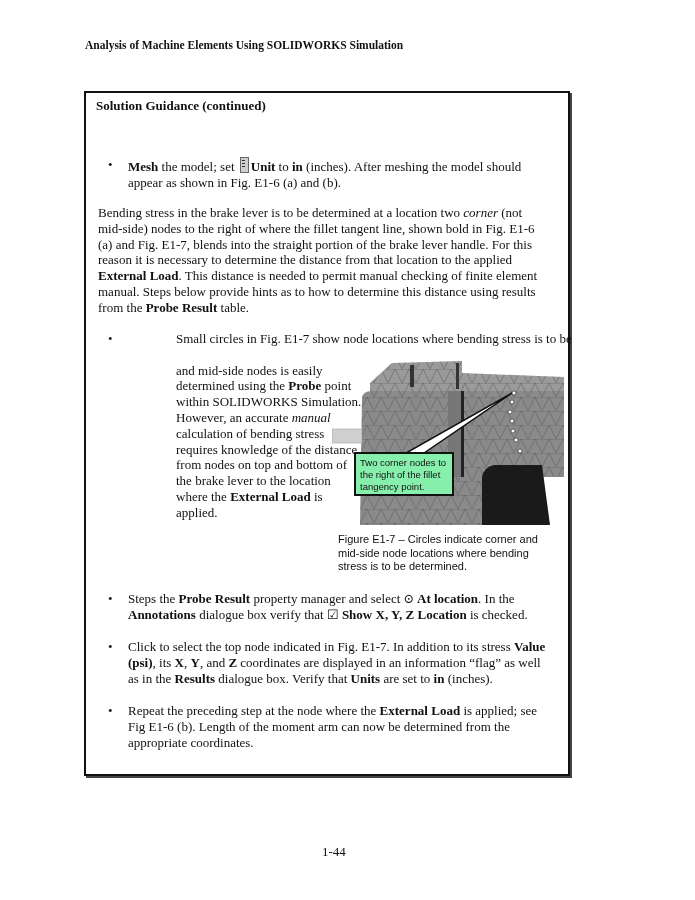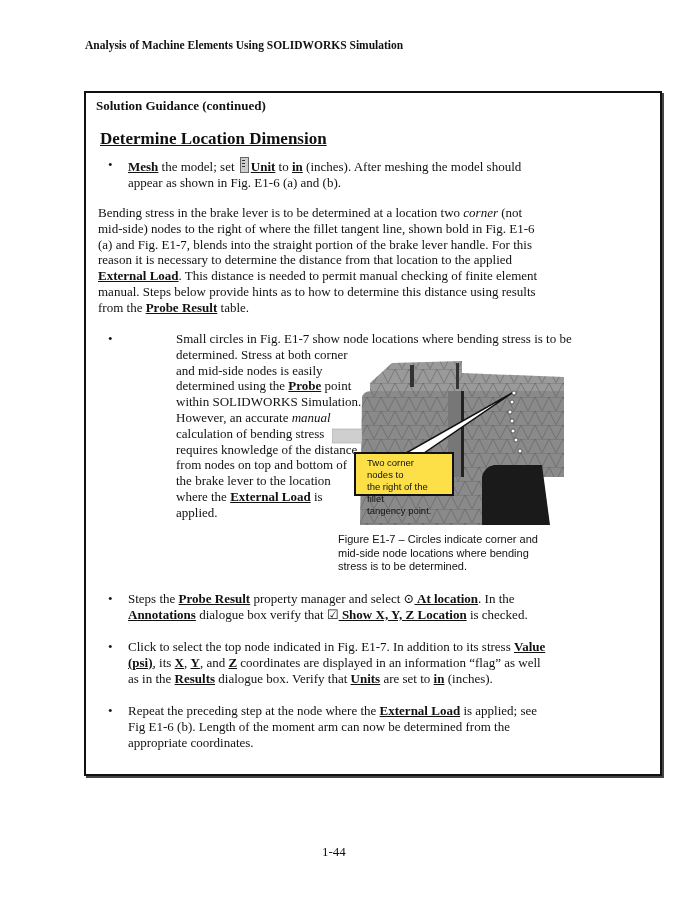--- a/index.html
+++ b/index.html
@@ -1,67 +1,66 @@
 <!DOCTYPE html>
 <html><head>
 <meta charset="utf-8">
 <style>
   html, body { margin: 0; padding: 0; background: #ffffff; }
   body { width: 695px; height: 900px; position: relative; overflow: hidden;
          font-family: "Liberation Serif", "DejaVu Serif", serif; color: #111; }
   .running-head { position: absolute; left: 85px; top: 39px; font-size: 11.5px; font-weight: bold; letter-spacing: 0; }
-  .box { position: absolute; left: 84px; top: 91px; width: 578px; height: 685px;
+  .box { position: absolute; left: 84px; top: 91px; width: 486px; height: 685px;
          border: 2px solid #111; box-shadow: 2px 2px 0 #444; box-sizing: border-box; }
   .box-title { position: absolute; left: 10px; top: 5px; font-size: 13px; font-weight: bold; }
   .section-head { position: absolute; left: 14px; top: 36px; font-size: 17px; font-weight: bold; text-decoration: underline; }
   .para { position: absolute; font-size: 13px; line-height: 15.8px; }
   .bullet-dot { position: absolute; font-size: 13px; }
   .unit-icon { display: inline-block; width: 7px; height: 14px; background: #cfcfcf; border: 1px solid #666;
                vertical-align: -2px; margin: 0 2px; position: relative; }
   .unit-icon::before { content: ""; position: absolute; left: 1px; top: 2px; width: 3px; height: 9px;
                background: repeating-linear-gradient(#333 0 1px, transparent 1px 3px); }
   .figure { position: absolute; left: 246px; top: 262px; width: 234px; height: 170px; }
   .caption { position: absolute; left: 252px; top: 440px; width: 220px;
              font-family: "Liberation Sans", "DejaVu Sans", sans-serif; font-size: 11px; line-height: 13.5px; }
-  .callout { position: absolute; left: 268px; top: 359px; width: 100px; height: 44px; background: #fde047;
+  .callout { position: absolute; left: 268px; top: 359px; width: 100px; height: 44px; background: #86efac;
              border: 2px solid #111; font-family: "Liberation Sans", "DejaVu Sans", sans-serif;
-             font-size: 9.5px; line-height: 12px; padding: 3px 11px; box-sizing: border-box; }
+             font-size: 9.5px; line-height: 12px; padding: 3px 4px; box-sizing: border-box; }
   .page-number { position: absolute; left: 322px; top: 844px; font-size: 13px; }
-  b { font-weight: bold; text-decoration: underline; }
+  b { font-weight: bold; }
   i { font-style: italic; }
 </style>
 </head>
 <body>
 
 <div class="running-head">Analysis of Machine Elements Using SOLIDWORKS Simulation</div>
 
 <div class="box">
   <div class="box-title">Solution Guidance (continued)</div>
-  <div class="section-head">Determine Location Dimension</div>
 
   <span class="bullet-dot" style="left:22px;top:64px;">•</span>
   <div class="para" style="left:42px;top:64px;width:440px;">
     <b>Mesh</b><span> the model; set </span><span class="unit-icon"></span><b>Unit</b><span> to </span><b>in</b><span> (inches).  After meshing the model should</span><br>
     <span>appear as shown in Fig. E1-6 (a) and (b).</span>
   </div>
 
   <div class="para" style="left:12px;top:112px;width:470px;">
     <span>Bending stress in the brake lever is to be determined at a location two </span><i>corner</i><span> (not</span><br>
     <span>mid-side) nodes to the right of where the fillet tangent line, shown bold in Fig. E1-6</span><br>
     <span>(a) and Fig. E1-7, blends into the straight portion of the brake lever handle.  For this</span><br>
     <span>reason it is necessary to determine the distance from that location to the applied</span><br>
     <b>External Load</b><span>.  This distance is needed to permit manual checking of finite element</span><br>
     <span>manual.  Steps below provide hints as to how to determine this distance using results</span><br>
     <span>from the </span><b>Probe Result</b><span> table.</span>
   </div>
 
   <span class="bullet-dot" style="left:22px;top:238px;">•</span>
   <div class="para" style="left:42px;top:238px;width:440px;margin-left:48px;">
     <span>Small circles in Fig. E1-7 show node locations where bending stress is to be</span><br>
-    <span>determined.  Stress at both corner</span><br>
+    <br>
     <span>and mid-side nodes is easily</span><br>
     <span>determined using the </span><b>Probe</b><span> point</span><br>
     <span>within SOLIDWORKS Simulation.</span><br>
     <span>However, an accurate </span><i>manual</i><br>
     <span>calculation of bending stress</span><br>
     <span>requires knowledge of the distance</span><br>
     <span>from nodes on top and bottom of</span><br>
     <span>the brake lever to the location</span><br>
     <span>where the </span><b>External Load</b><span> is</span><br>
     <span>applied.</span>

